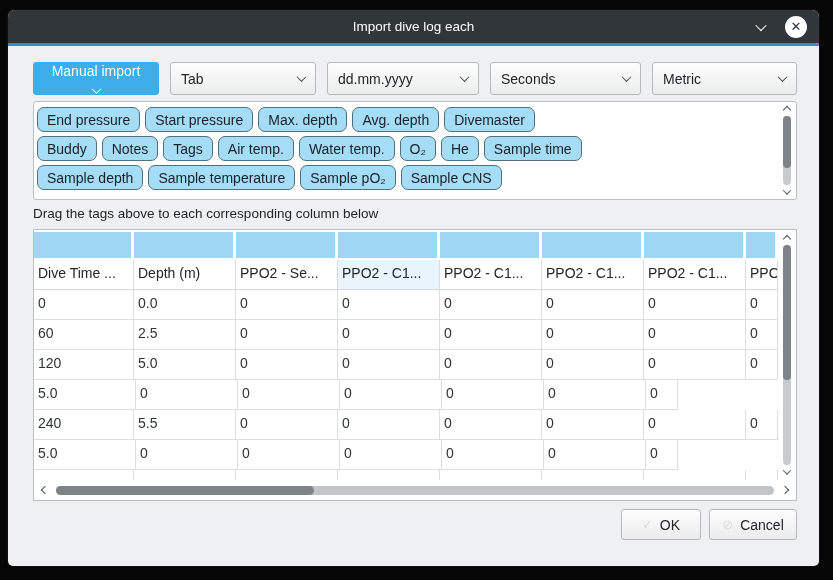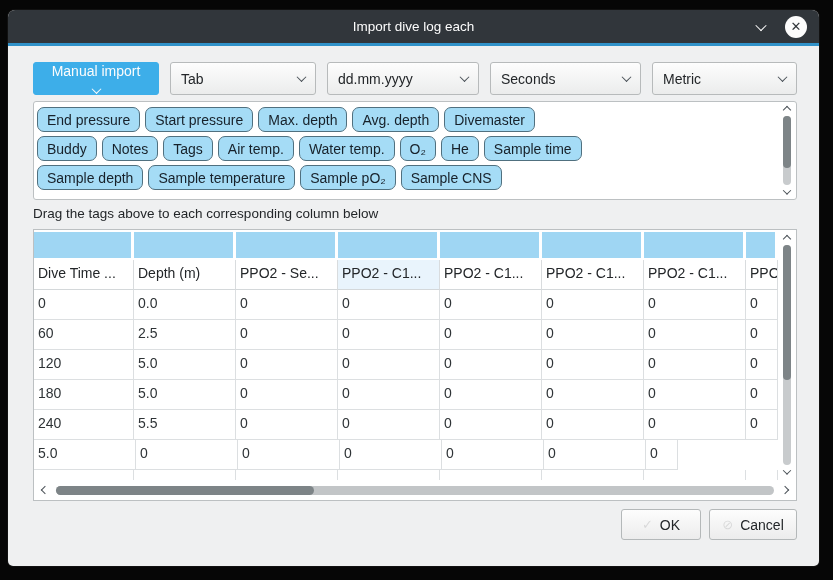--- a/index.html
+++ b/index.html
@@ -216,21 +216,20 @@
             <div class="cell" style="width: 100px;">120</div>
             <div class="cell" style="width: 102px;">5.0</div>
             <div class="cell" style="width: 102px;">0</div>
             <div class="cell" style="width: 102px;">0</div>
             <div class="cell" style="width: 102px;">0</div>
             <div class="cell" style="width: 102px;">0</div>
             <div class="cell" style="width: 102px;">0</div>
             <div class="cell" style="width: 32px;">0</div>
           </div>
           <div class="trow data-row">
-            <div class="cell" style="width: 100px;">180</div>
             <div class="cell" style="width: 102px;">5.0</div>
             <div class="cell" style="width: 102px;">0</div>
             <div class="cell" style="width: 102px;">0</div>
             <div class="cell" style="width: 102px;">0</div>
             <div class="cell" style="width: 102px;">0</div>
             <div class="cell" style="width: 102px;">0</div>
             <div class="cell" style="width: 32px;">0</div>
           </div>
           <div class="trow data-row">
             <div class="cell" style="width: 100px;">240</div>

